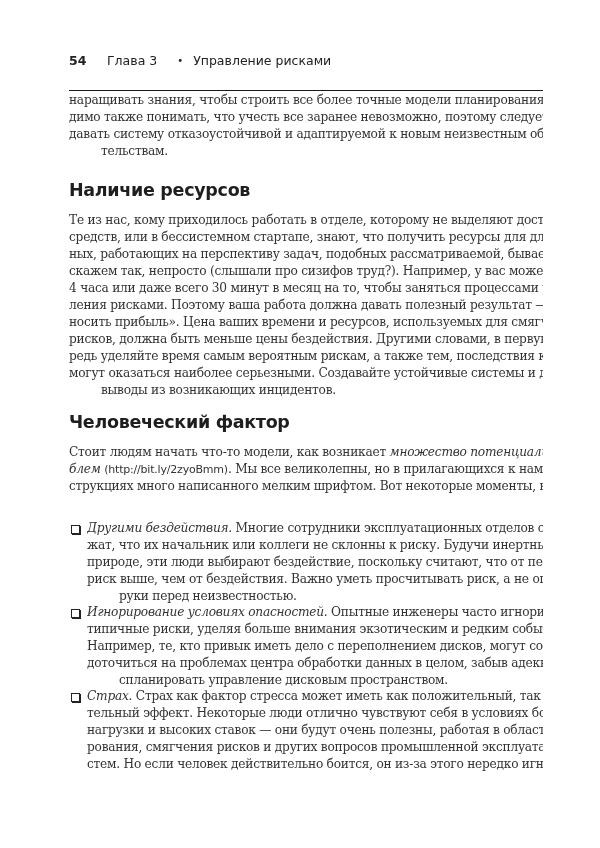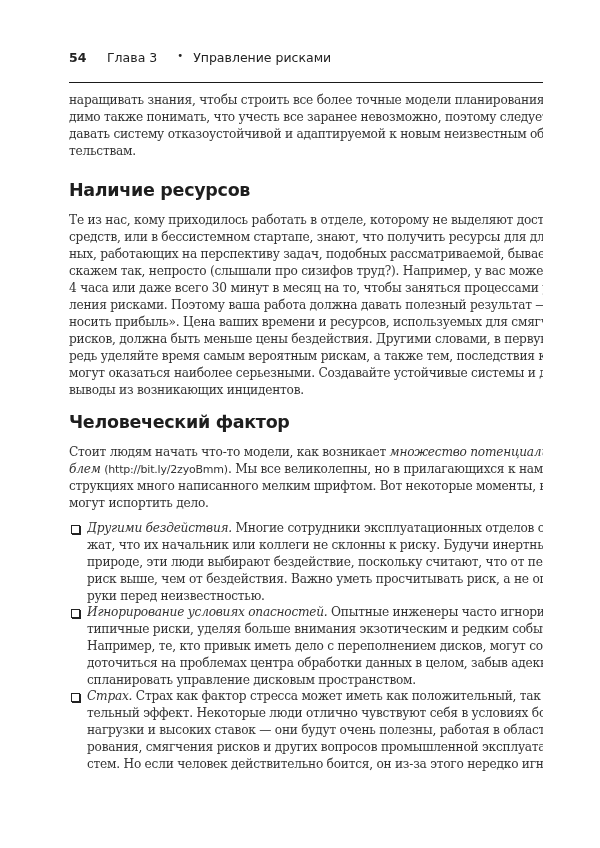--- a/index.html
+++ b/index.html
@@ -1,33 +1,33 @@
 <!DOCTYPE html>
 <html><head>
 <meta charset="utf-8">
 <style>
   html, body { margin: 0; padding: 0; background: #ffffff; }
   body { width: 600px; height: 848px; position: relative; overflow: hidden; color: #2a2a2a; }
   .page { position: absolute; left: 69px; top: 0; width: 474px; }
   .running-head {
     position: absolute; top: 50px; left: 0; width: 474px; height: 20px;
     font-family: "DejaVu Sans", sans-serif; font-size: 12.5px; color: #222;
-    border-bottom: 1.3px solid #1a1a1a; padding-bottom: 12px;
-    display: flex; align-items: flex-start;
+    border-bottom: 1.3px solid #1a1a1a; padding-bottom: 20px;
+    display: flex; align-items: center;
   }
   .running-head .pnum { font-weight: bold; width: 38px; }
   .running-head .chap { margin-right: 20px; }
   .running-head .sep { margin-right: 10px; font-size: 10px; }
   .block { position: absolute; left: 0; width: 474px; }
   .line {
     font-family: "DejaVu Serif", serif; font-size: 12.2px; line-height: 17px;
     height: 17px; white-space: nowrap; color: #333; letter-spacing: -0.25px;
     text-align: justify; text-align-last: justify; overflow: hidden;
   }
-  .line.last { text-align-last: left; }
+  .line.last { text-align-last: left; margin-left: 32px; }
   .heading {
     position: absolute; left: 0;
     font-family: "DejaVu Sans", sans-serif; font-size: 17.5px; color: #1e1e1e;
     letter-spacing: -0.3px;
     font-weight: bold;
   }
   em { font-style: italic; }
   .url { font-family: "DejaVu Sans", sans-serif; font-size: 11px; letter-spacing: -0.2px; }
   .bullet { position: absolute; left: 0; width: 474px; }
   .bullet .box {
@@ -70,21 +70,20 @@
     <div class="line">могут оказаться наиболее серьезными. Создавайте устойчивые системы и делайте</div>
     <div class="line last">выводы из возникающих инцидентов.</div>
   </div>
 
   <div class="heading" style="top:412px;">Человеческий фактор</div>
 
   <div class="block" style="top:444px;">
     <div class="line"><span>Стоит людям начать что-то модели, как возникает </span><em>множество потенциальных про-</em></div>
     <div class="line"><em>блем</em> <span class="url">(http://bit.ly/2zyoBmm)</span><span>. Мы все великолепны, но в прилагающихся к нам ин-</span></div>
     <div class="line">струкциях много написанного мелким шрифтом. Вот некоторые моменты, которые</div>
-    <div class="line last">могут испортить дело.</div>
   </div>
 
   <div class="bullet" style="top:520px;">
     <span class="box"></span>
     <div class="lines">
       <div class="line"><em>Другими бездействия.</em><span> Многие сотрудники эксплуатационных отделов обнару-</span></div>
       <div class="line">жат, что их начальник или коллеги не склонны к риску. Будучи инертными по</div>
       <div class="line">природе, эти люди выбирают бездействие, поскольку считают, что от перемен</div>
       <div class="line">риск выше, чем от бездействия. Важно уметь просчитывать риск, а не опускать</div>
       <div class="line last">руки перед неизвестностью.</div>

